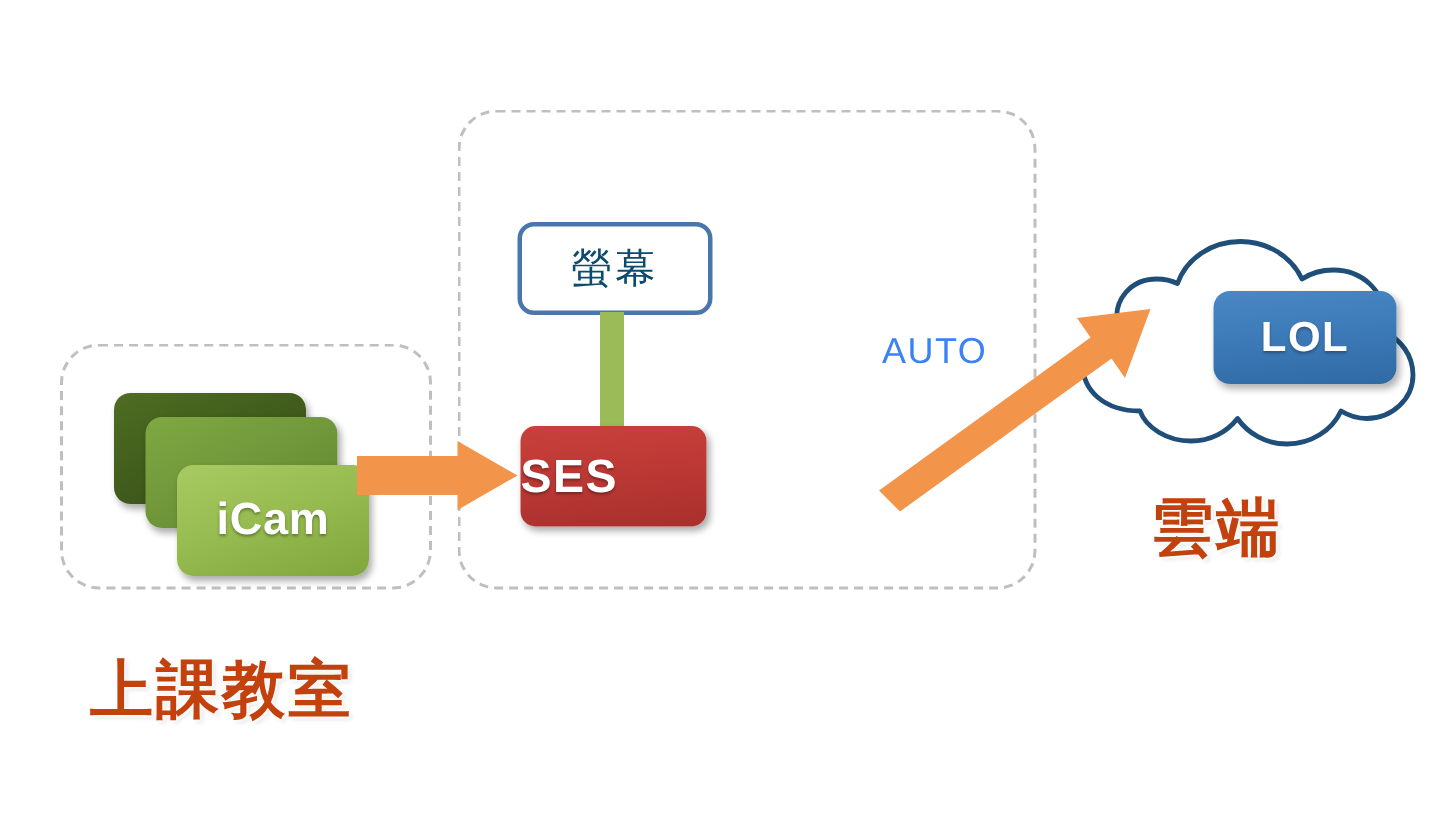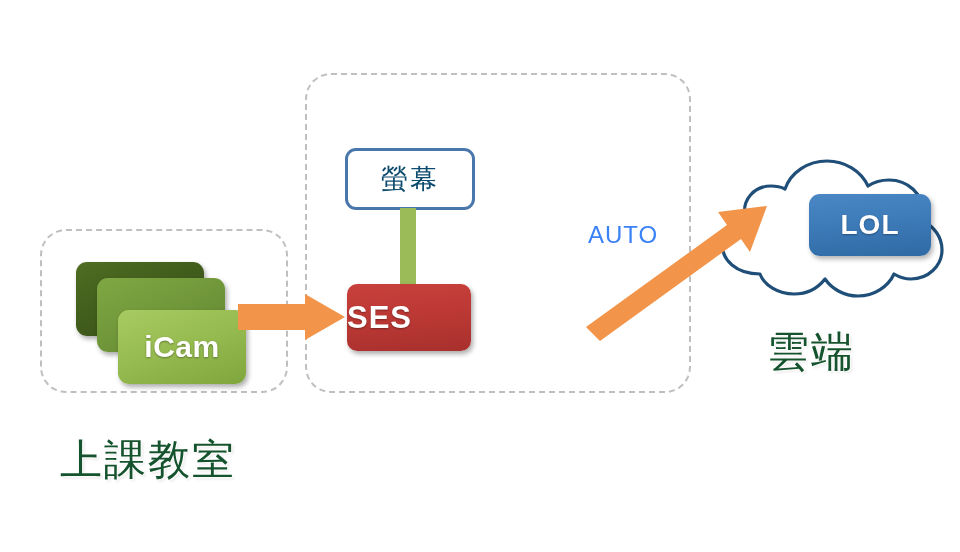--- a/index.html
+++ b/index.html
@@ -211,22 +211,22 @@
     top: 223px;
     color: #3b82f6;
     font-size: 24px;
     letter-spacing: 1px;
     line-height: 1;
   }
 
   
   .zone-caption {
     position: absolute;
-    color: #14532d;
-    font-weight: normal;
+    color: #c2410c;
+    font-weight: bold;
     line-height: 1;
     white-space: nowrap;
     text-shadow:
       0 0 3px #ffffff,
       1px 1px 2px rgba(255,255,255,0.9),
       2px 2px 3px rgba(0,0,0,0.12);
   }
   #caption-classroom {
     left: 60px;
     top: 439px;

